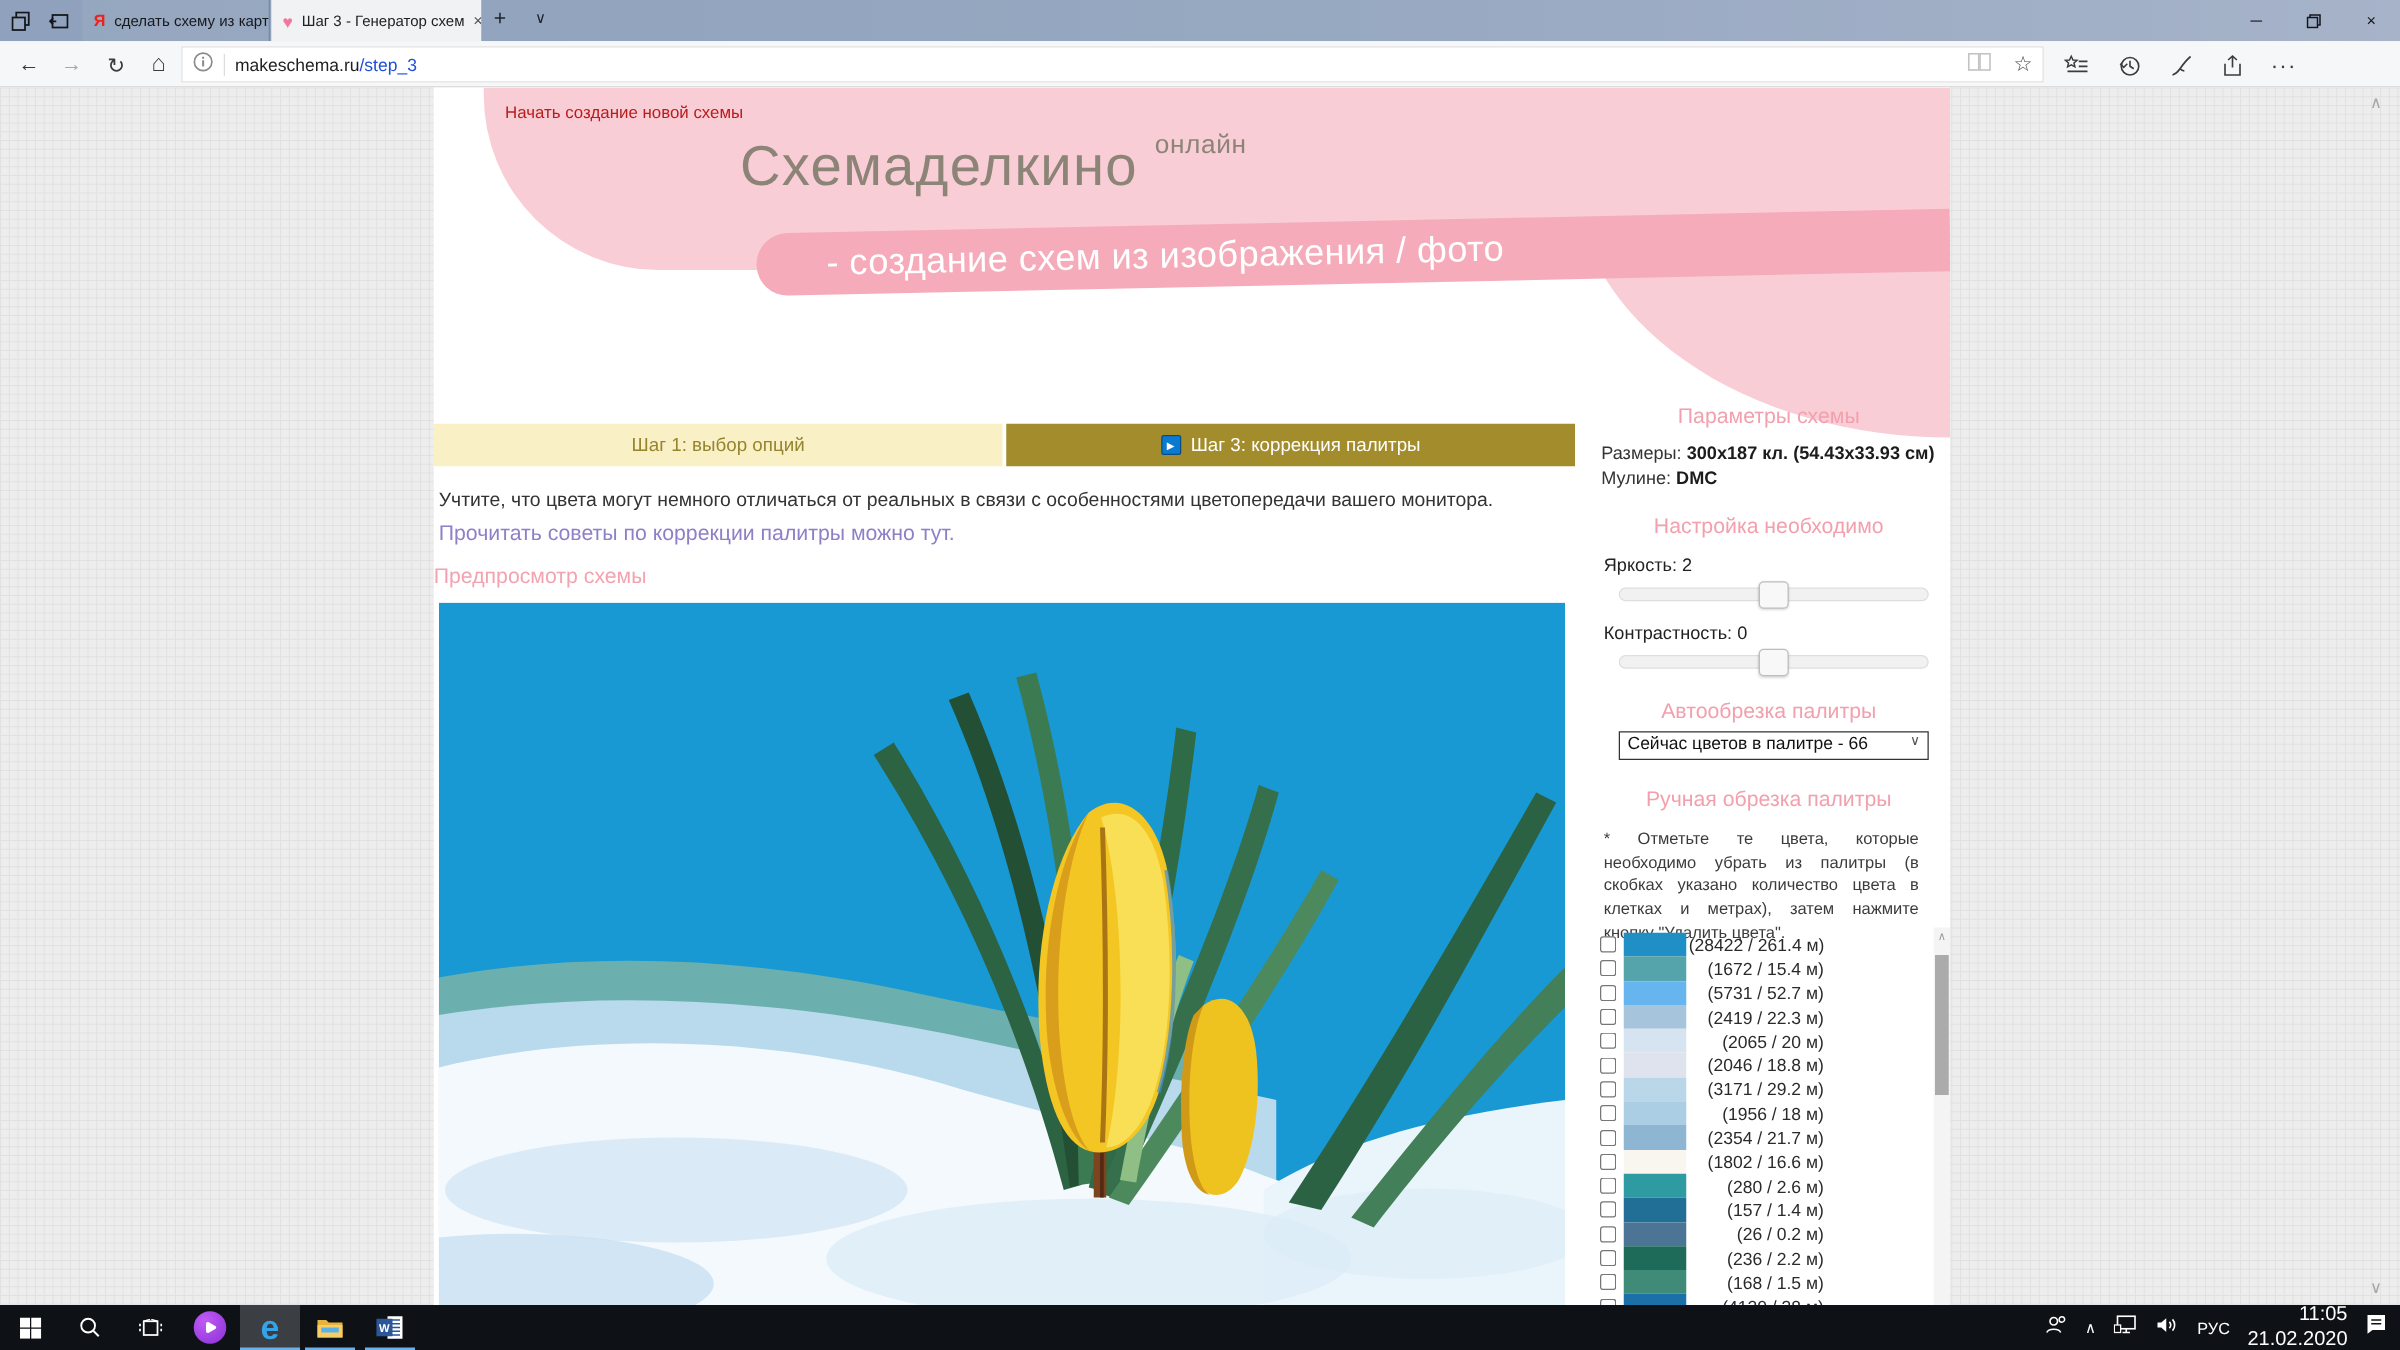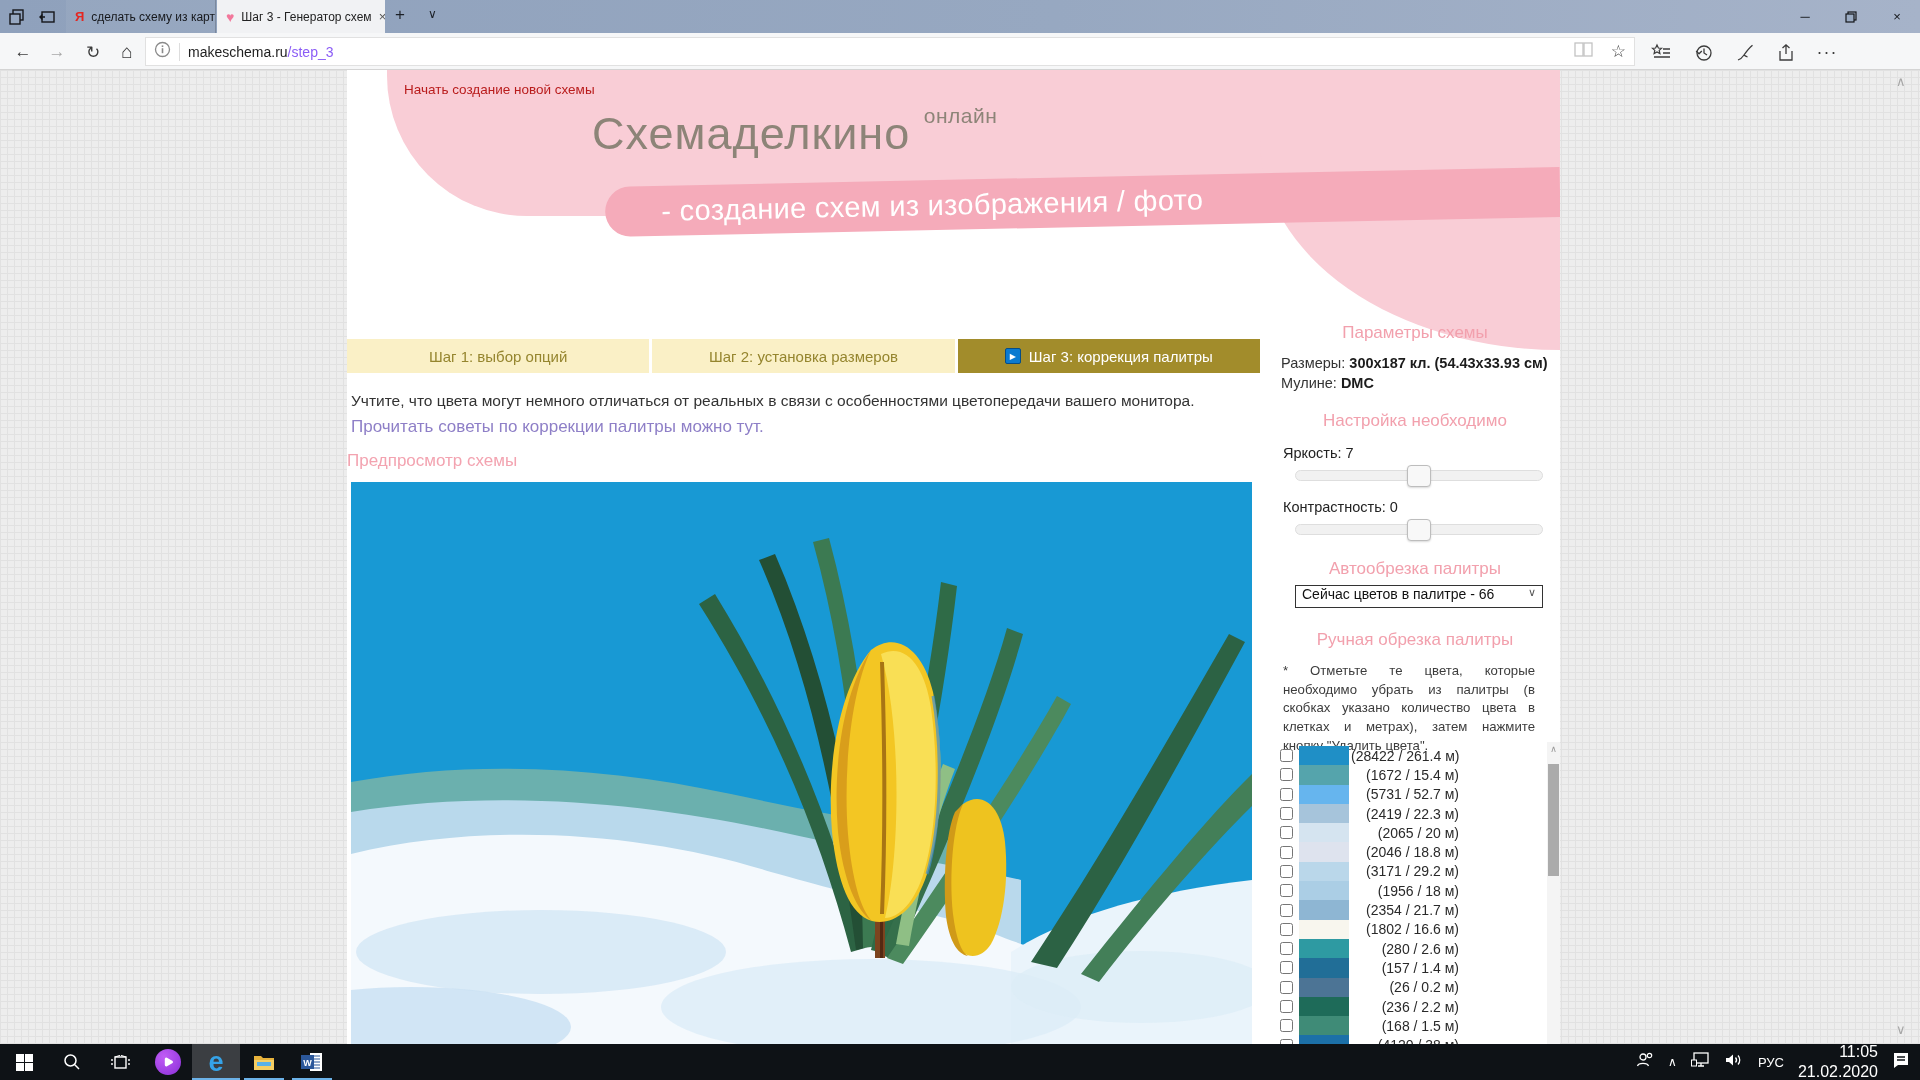--- a/index.html
+++ b/index.html
@@ -17,21 +17,21 @@
   .tab-close{margin-left:auto;color:#555;font-size:13px;cursor:default}
   .newtab{position:absolute;left:395px;top:5px;font-size:17px;color:#1c2027}
   .tabchev{position:absolute;left:428px;top:7px;font-size:12px;color:#1c2027}
   .capbtn{position:absolute;top:0;width:46px;height:33px;display:flex;align-items:center;justify-content:center;font-size:13px;color:#14161a}
 
   .toolbar{position:absolute;left:0;top:33px;width:1920px;height:37px;background:#f6f7f8;border-bottom:1px solid #d4d4d4}
   .navico{position:absolute;top:6px;width:26px;height:26px;display:flex;align-items:center;justify-content:center;font-size:17px;color:#3c3c3c}
   .addr{position:absolute;left:145px;top:4px;width:1490px;height:29px;background:#fff;border:1px solid #e1e1e1;display:flex;align-items:center;padding:0 8px}
   .addr .sep{width:1px;height:18px;background:#ddd;margin:0 8px}
   .url{font-size:14px;color:#1e1e1e}
-  .url .path{color:#8b5cf6}
+  .url .path{color:#1d4ed8}
   .addr-right{margin-left:auto;display:flex;gap:18px;align-items:center}
   .tbico{position:absolute;top:7px;width:26px;height:24px;display:flex;align-items:center;justify-content:center;color:#3c3c3c}
 
   
   .page{position:absolute;left:0;top:70px;width:1920px;height:974px;background-color:#ededed;
     background-image:linear-gradient(#e1e1e1 1px,transparent 1px),linear-gradient(90deg,#e1e1e1 1px,transparent 1px);
     background-size:7px 7px;}
   .content{position:absolute;left:347px;top:0;width:1213px;height:974px;background:#fff;overflow:hidden}
 
   
@@ -192,23 +192,20 @@
     <div class="band">
       <div class="tagline">- создание схем из изображения / фото</div>
     </div>
     <a class="startover">Начать создание новой схемы</a>
     <div class="logo"><span>Схемаделкино</span> <sup>онлайн</sup></div>
 
     <div class="steps">
       <div class="step">
           <span>Шаг 1: выбор опций</span>
         </div>
-      <div class="step">
-          <span>Шаг 2: установка размеров</span>
-        </div>
       <div class="step active">
           <span class="play">▶</span>
           <span>Шаг 3: коррекция палитры</span>
         </div>
     </div>
 
     <div class="notice">Учтите, что цвета могут немного отличаться от реальных в связи с особенностями цветопередачи вашего монитора.</div>
     <a class="advice">Прочитать советы по коррекции палитры можно тут.</a>
     <div class="prevtitle">Предпросмотр схемы</div>
 
@@ -249,21 +246,21 @@
         <path d="M612,322 C602,344 598,392 602,432 C605,456 610,470 617,474 C606,472 598,458 595,434 C592,396 595,350 604,330 Z" fill="#d09a18"></path>
       </svg>
     </div>
 
     <div class="side">
       <div class="shead" style="top:253px">Параметры схемы</div>
       <div class="sline" style="top:285px"><span>Размеры:</span> <b>300x187 кл. (54.43x33.93 см)</b></div>
       <div class="sline" style="top:305px"><span>Мулине:</span> <b>DMC</b></div>
 
       <div class="shead" style="top:341px">Настройка необходимо</div>
-      <div class="slabel" style="top:375px">Яркость: 7</div>
+      <div class="slabel" style="top:375px">Яркость: 2</div>
       <div class="slider" style="top:400px">
           <div class="thumb"></div>
         </div>
       <div class="slabel" style="top:429px">Контрастность: 0</div>
       <div class="slider" style="top:454px">
           <div class="thumb"></div>
         </div>
 
       <div class="shead" style="top:489px">Автообрезка палитры</div>
       <div class="select" style="top:515px">

